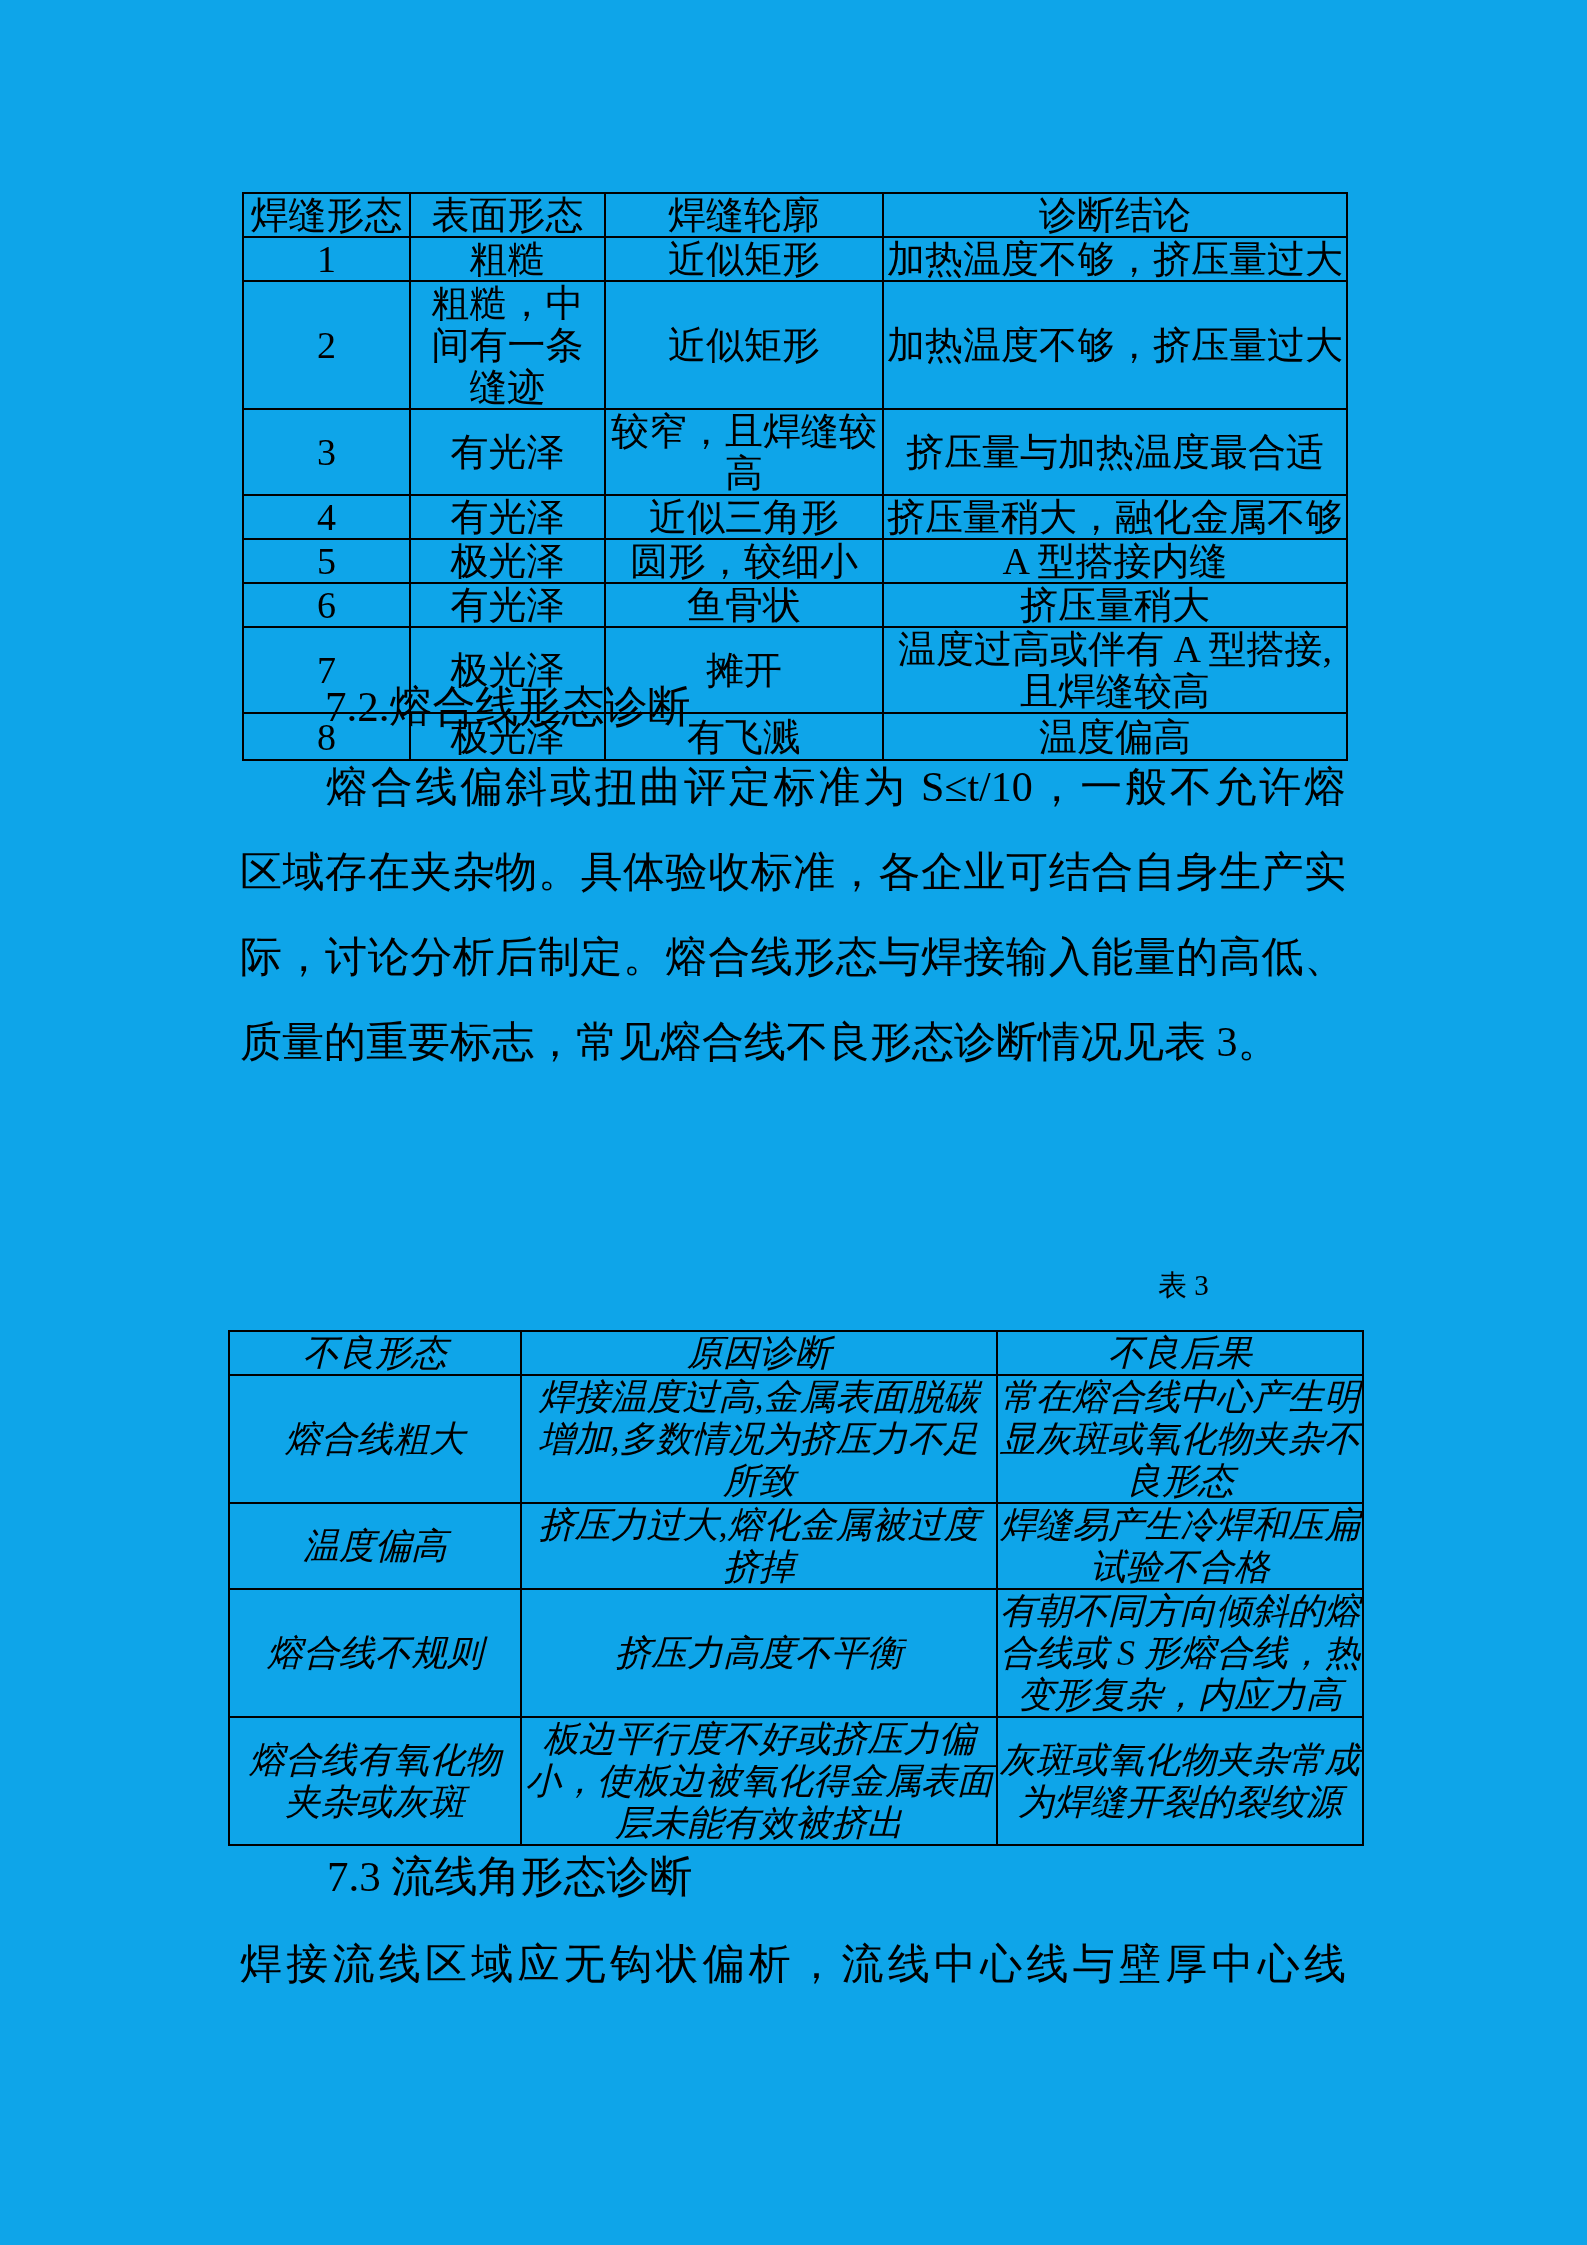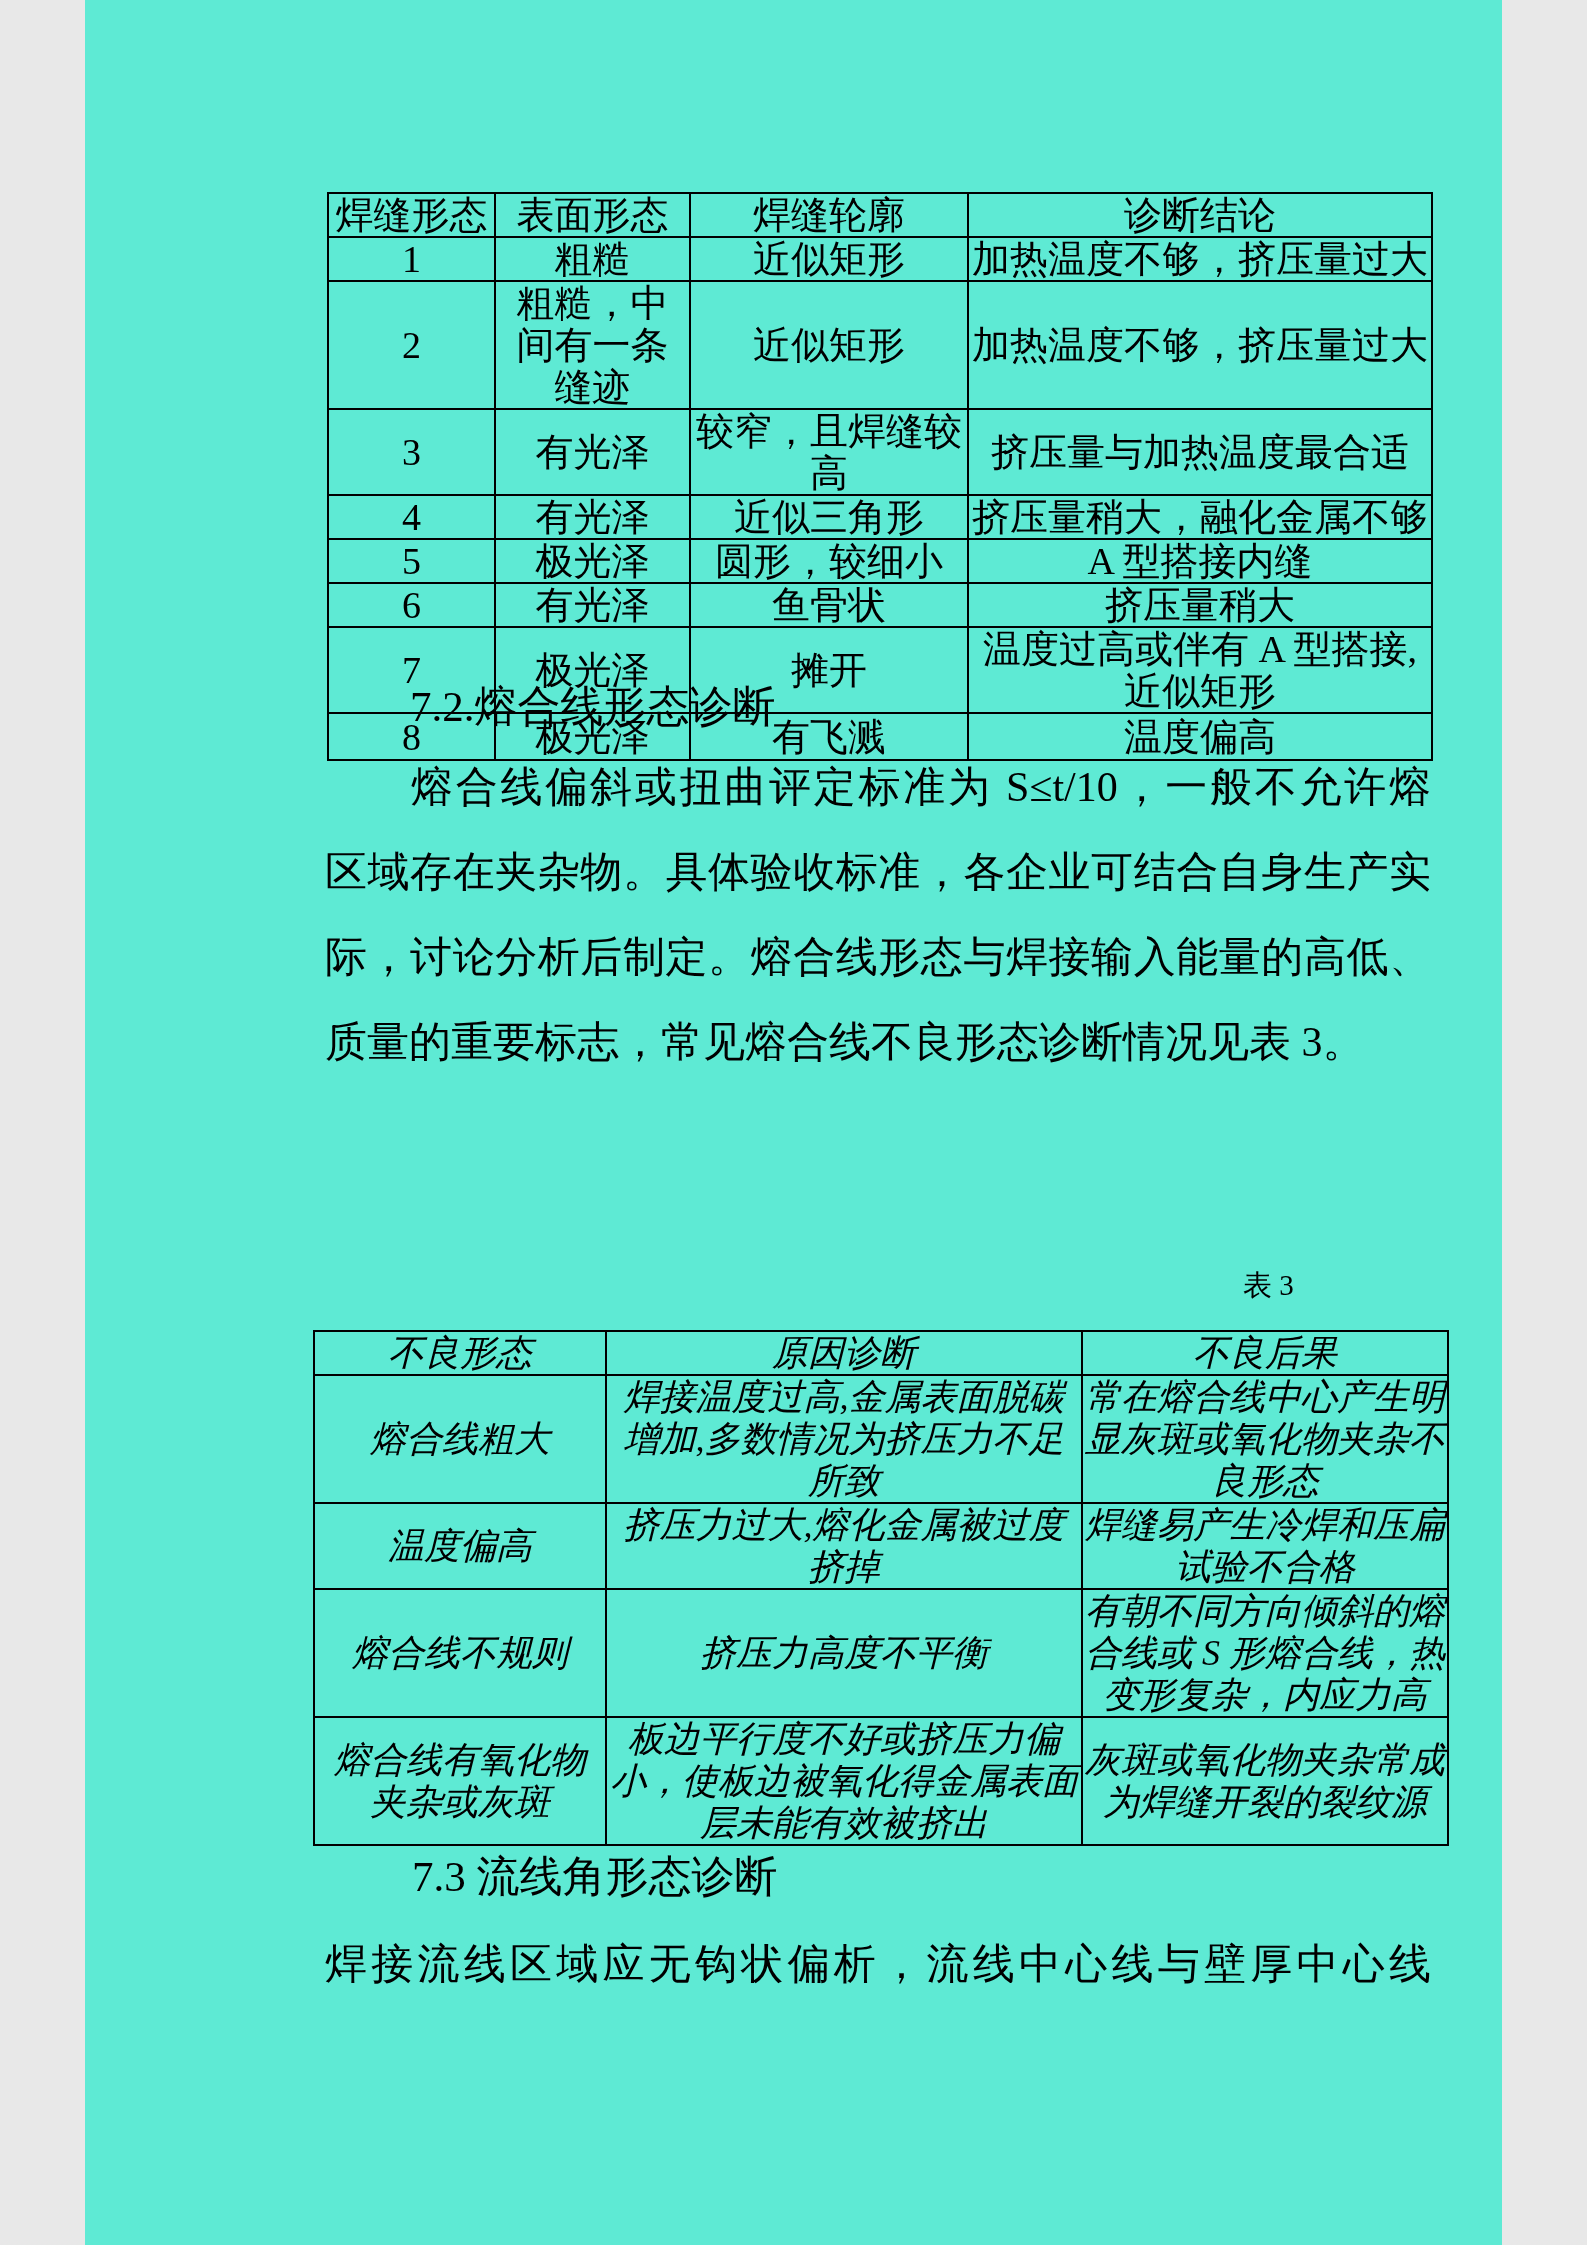--- a/index.html
+++ b/index.html
@@ -1,19 +1,19 @@
 <!DOCTYPE html>
 <html><head>
 <meta charset="utf-8">
 <style>
   html,body{margin:0;padding:0;background:#e8e8e8;}
   .page{
     position:relative;
-    width:1417px;height:2245px;
-    background:#5eead4;
+    width:1587px;height:2245px;
+    background:#0ea5e9;
     font-family:"Liberation Serif","DejaVu Serif",serif;
     color:#000;
     overflow:hidden;
     margin:0 auto;
   }
   table{
     position:absolute;
     border-collapse:collapse;
     table-layout:fixed;
   }
@@ -105,21 +105,21 @@
     <tr style="height:44px">
       <td>6</td>
       <td>有光泽</td>
       <td>鱼骨状</td>
       <td>挤压量稍大</td>
     </tr>
     <tr style="height:83px">
       <td>7</td>
       <td>极光泽</td>
       <td>摊开</td>
-      <td>温度过高或伴有 A 型搭接,近似矩形</td>
+      <td>温度过高或伴有 A 型搭接,且焊缝较高</td>
     </tr>
     <tr style="height:47px">
       <td>8</td>
       <td>极光泽</td>
       <td>有飞溅</td>
       <td>温度偏高</td>
     </tr>
   </tbody>
     </table>
 

